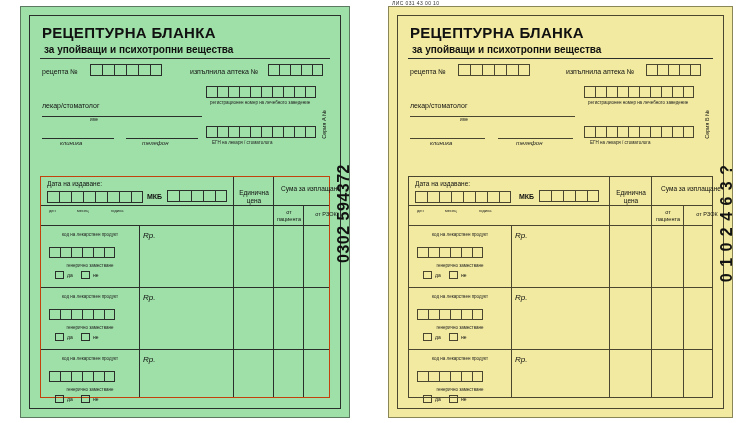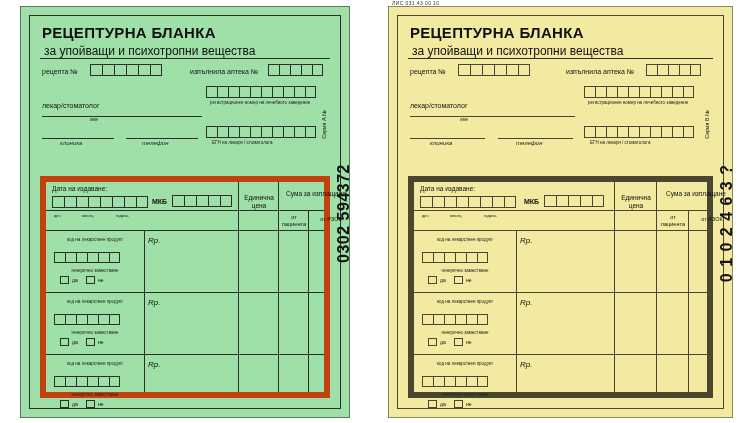--- a/index.html
+++ b/index.html
@@ -41,21 +41,21 @@
   }
 
   
   .title{
     position:absolute;left:12px;top:8px;
     font-weight:bold;font-size:15px;letter-spacing:.3px;
     color:#111;
   }
   .subtitle{
     position:absolute;left:14px;top:28px;
-    font-weight:normal;font-size:12px;color:#111;
+    font-weight:bold;font-size:10px;color:#111;
   }
   .hr{
     position:absolute;left:10px;right:10px;top:42px;height:1px;background:#2b2f2b;
   }
 
   
   .serial{
     position:absolute;right:3px;top:8px;
     width:26px;height:150px;
   }
@@ -90,21 +90,21 @@
   .sheet.yellow .boxes > i{border-color:#4a4630;}
   .sheet.yellow .boxes > i:last-child{border-right-color:#4a4630;}
 
   
   .uline{position:absolute;height:1px;background:#2b2f2b;}
   .sheet.yellow .uline{background:#4a4630;}
 
   
   .tbl{
     position:absolute;left:10px;right:10px;top:160px;bottom:10px;
-    border:6px solid #c2410c;box-sizing:border-box;
+    border:1px solid #c2410c;box-sizing:border-box;
   }
   .sheet.yellow .tbl{border-color:#4a4630;}
   .vline{position:absolute;width:1px;top:0;bottom:0;background:#2b2f2b;}
   .hline{position:absolute;height:1px;left:0;right:0;background:#2b2f2b;}
   .sheet.yellow .vline,.sheet.yellow .hline{background:#4a4630;}
   .cellhead{position:absolute;font-size:6.5px;color:#111;text-align:center;}
   .rp{position:absolute;font-size:8px;font-style:italic;color:#111;}
 
   .chk{
     position:absolute;width:9px;height:8px;border:1px solid #2b2f2b;box-sizing:border-box;

